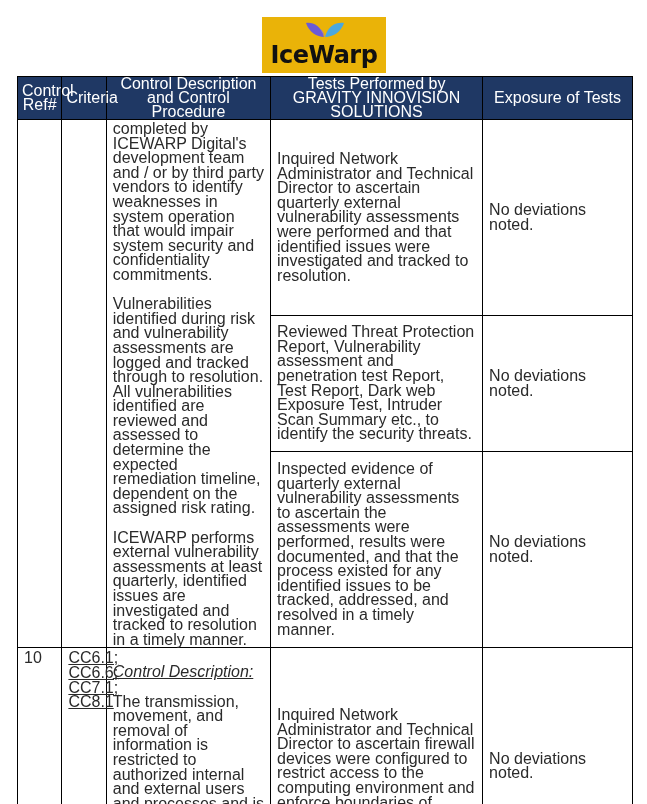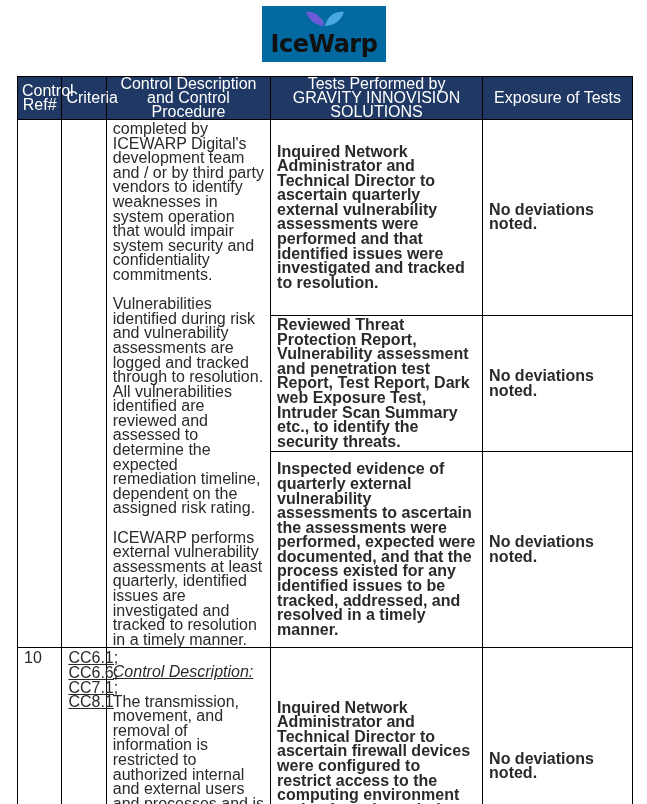--- a/index.html
+++ b/index.html
@@ -1,28 +1,28 @@
 <!DOCTYPE html>
 <html><head>
 <meta charset="utf-8">
 <style>
   html, body { margin: 0; padding: 0; background: #ffffff; }
   body { width: 647px; height: 804px; position: relative; overflow: hidden;
          font-family: "Liberation Sans", "DejaVu Sans", sans-serif; color: #2a2a2a; }
-  .logo { position: absolute; left: 262px; top: 6px; width: 124px; height: 56px; background: #0369a1; }
+  .logo { position: absolute; left: 262px; top: 17px; width: 124px; height: 56px; background: #eab308; }
   .logo svg { position: absolute; left: 43px; top: 3px; }
   .logo-text { position: absolute; left: 0; right: 0; top: 24px; text-align: center;
                font-family: "DejaVu Sans", sans-serif; font-weight: bold; font-size: 24px;
                color: #111; letter-spacing: -0.5px; }
   table { position: absolute; left: 17px; top: 76px; width: 616px; border-collapse: collapse;
           table-layout: fixed; font-size: 16px; line-height: 14.6px; }
   th, td { border: 1.5px solid #000; vertical-align: top; padding: 0 6px; }
   th { background: #1f3864; color: #ffffff; font-weight: normal; text-align: center;
        vertical-align: middle; height: 35px; padding: 0 4px; line-height: 14px; }
-  td.mid { vertical-align: middle; font-weight: bold; }
+  td.mid { vertical-align: middle; }
   td p { margin: 0 0 14.6px 0; }
   td p:last-child { margin-bottom: 0; }
   .u { font-style: italic; text-decoration: underline; }
   .c0 { width: 40px; } .c1 { width: 40px; } .c2 { width: 148px; } .c3 { width: 191px; } .c4 { width: 135px; }
 </style>
 </head>
 <body>
 
 <div class="logo">
   <svg width="40" height="20" viewBox="0 0 40 20">
@@ -60,21 +60,21 @@
         <p>ICEWARP performs external vulnerability assessments at least quarterly, identified issues are investigated and tracked to resolution in a timely manner.</p>
       </td>
       <td class="mid">Inquired Network Administrator and Technical Director to ascertain quarterly external vulnerability assessments were performed and that identified issues were investigated and tracked to resolution.</td>
       <td class="mid">No deviations noted.</td>
     </tr>
     <tr style="height:131px;margin-top:46px;">
       <td class="mid">Reviewed  Threat Protection Report, Vulnerability assessment and penetration test Report, Test Report, Dark web Exposure Test, Intruder Scan Summary etc., to identify the security threats.</td>
       <td class="mid">No deviations noted.</td>
     </tr>
     <tr style="height:190px;">
-      <td class="mid">Inspected evidence of quarterly external vulnerability assessments to ascertain the assessments were performed, expected were documented, and that the process existed for any identified issues to be tracked, addressed, and resolved in a timely manner.</td>
+      <td class="mid">Inspected evidence of quarterly external vulnerability assessments to ascertain the assessments were performed, results were documented, and that the process existed for any identified issues to be tracked, addressed, and resolved in a timely manner.</td>
       <td class="mid">No deviations noted.</td>
     </tr>
     <tr style="height:168px;">
       <td style="padding-top:3px;">10</td>
       <td style="padding-top:3px;text-decoration:underline;">
         <div>CC6.1;</div>
         <div>CC6.6;</div>
         <div>CC7.1;</div>
         <div>CC8.1</div>
       </td>

